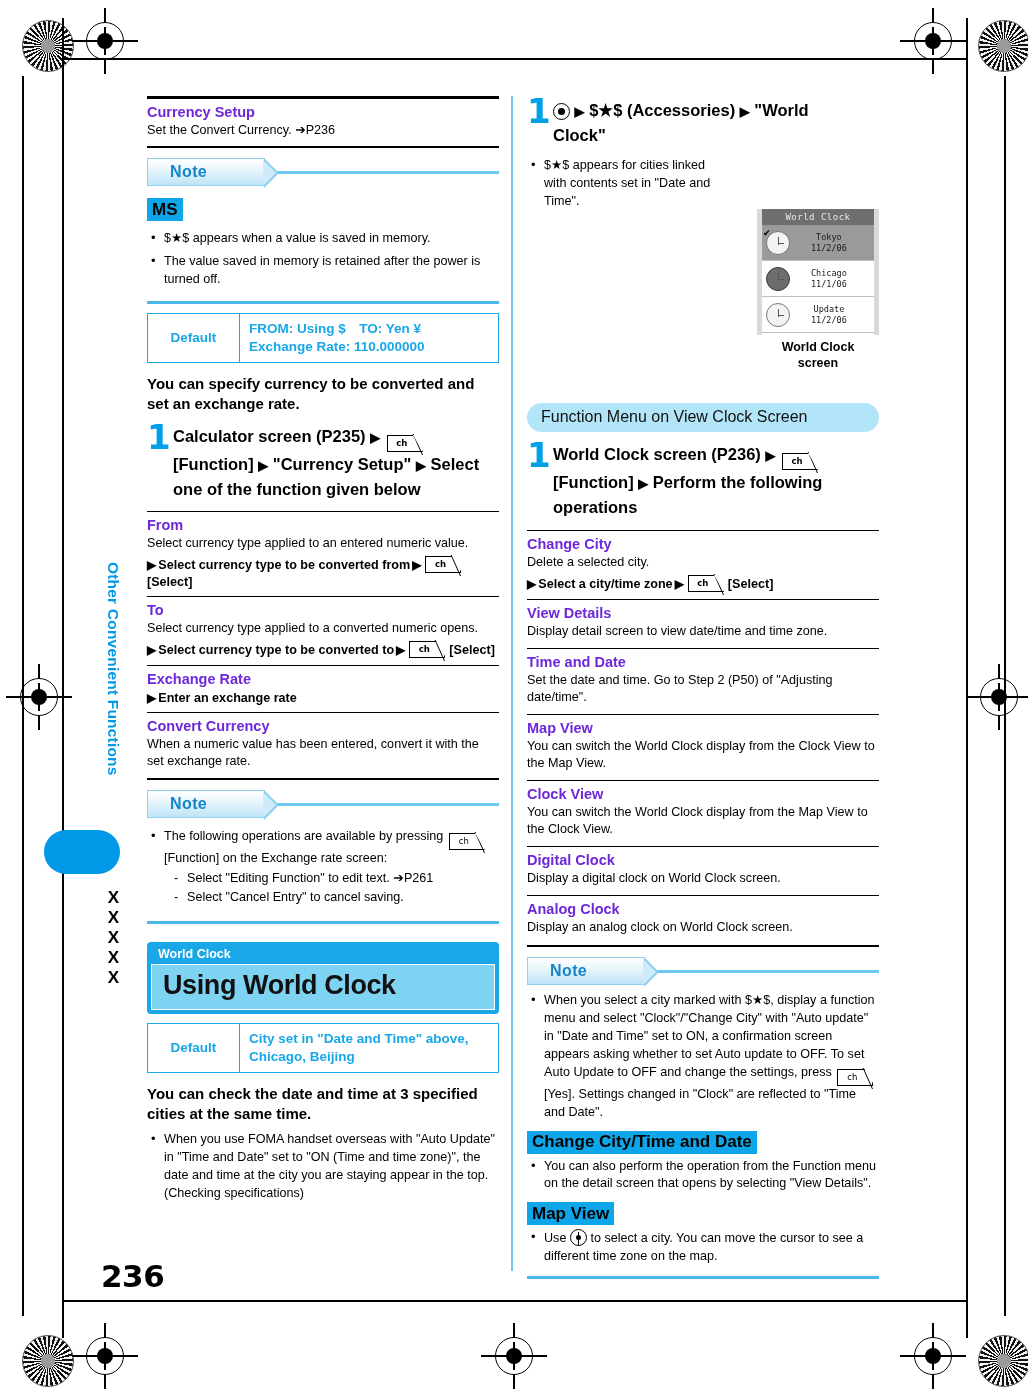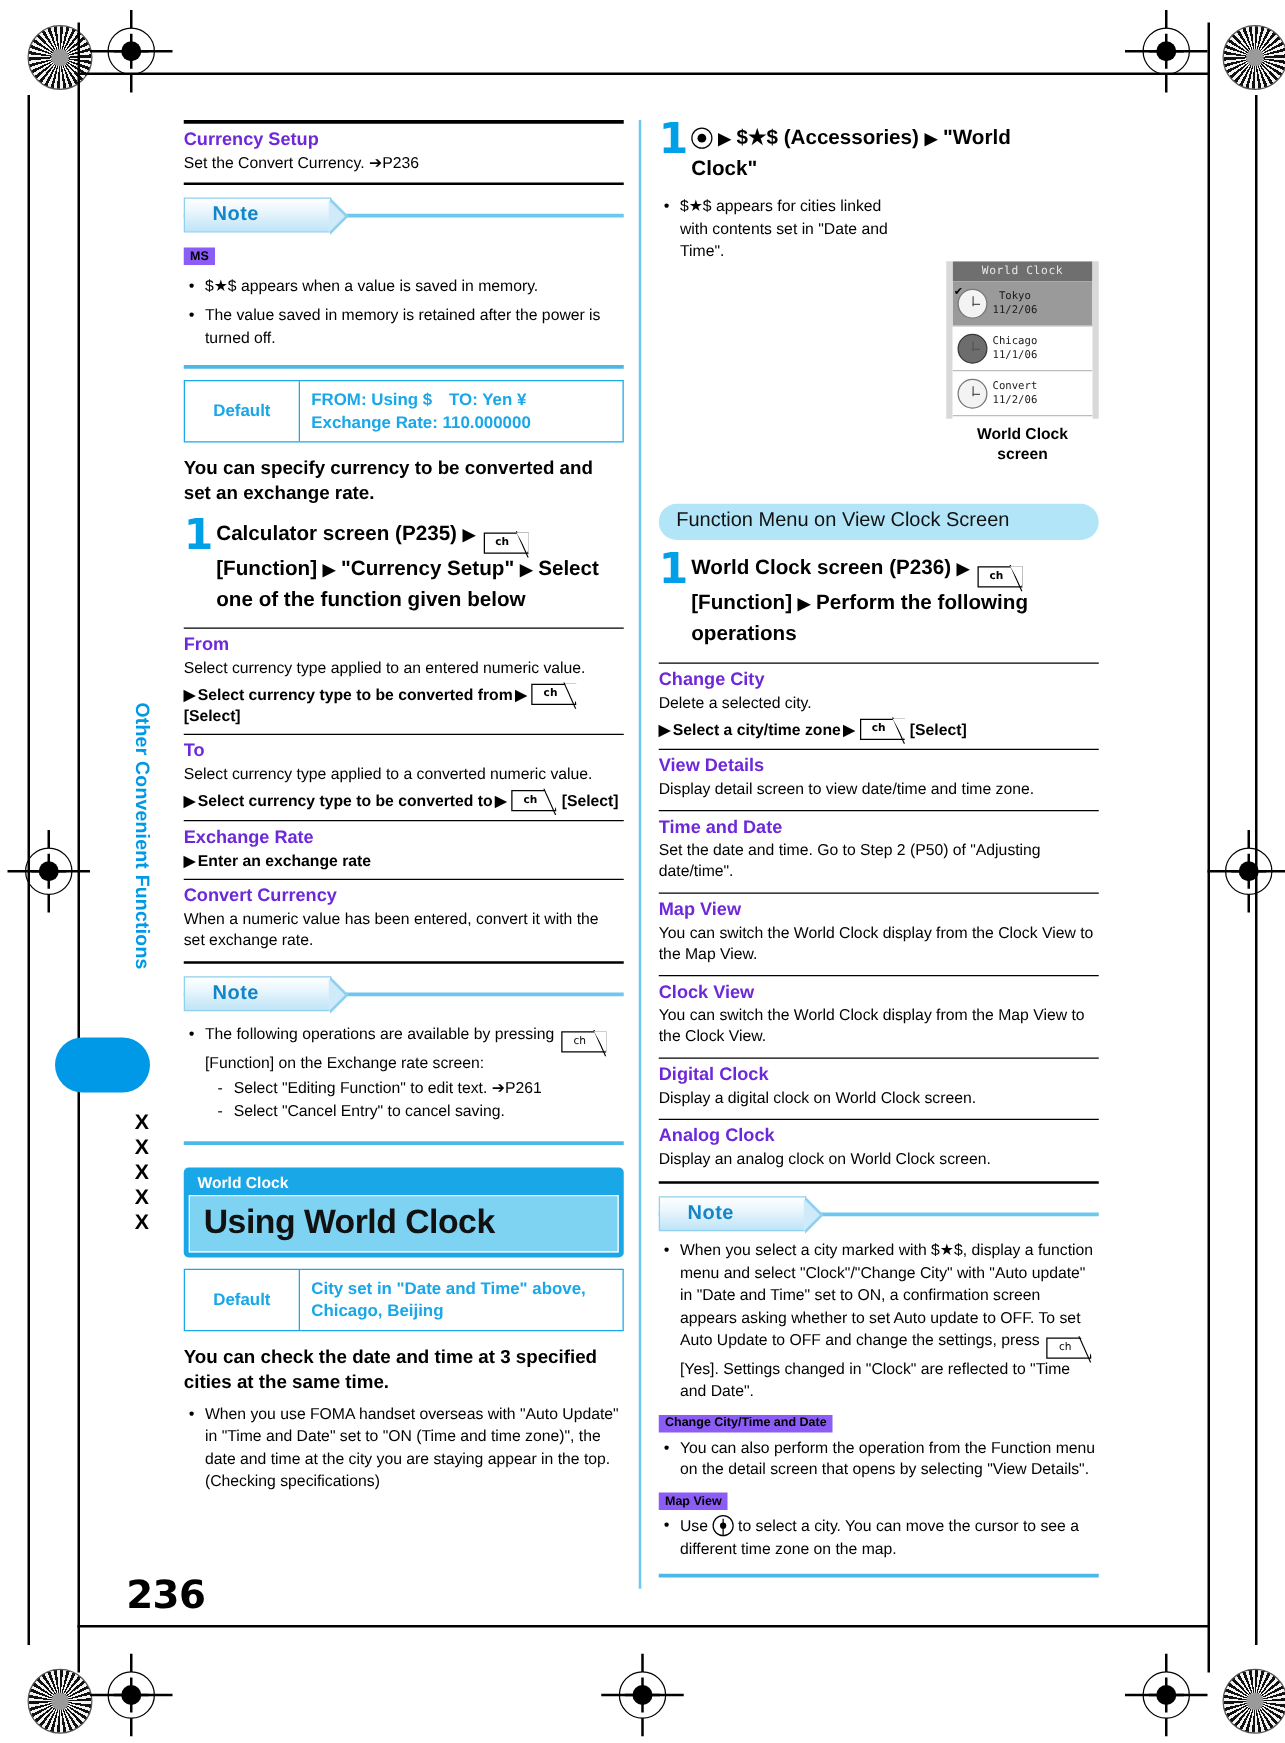--- a/index.html
+++ b/index.html
@@ -141,22 +141,22 @@
   ul.bul > li {
     position:relative; padding-left:17px; font-size:12.6px; line-height:1.42;
     color:#000; margin-bottom:5px;
   }
   ul.bul > li:before{ content:"\2022"; position:absolute; left:4px; top:-1px; font-size:13px;}
   ul.dash { list-style:none; margin:2px 0 0 8px; padding:0; }
   ul.dash > li{ position:relative; padding-left:15px; font-size:12.6px; line-height:1.42; margin-bottom:1px;}
   ul.dash > li:before{content:"-"; position:absolute; left:2px; top:0;}
 
   .tag-grey {
-    display:inline-block; background:#8b5cf6; color:#000;
-    font-weight:bold; font-size:10px; padding:1.5px 5px; margin:4px 0 1px 0;
+    display:inline-block; background:#0ea5e9; color:#000;
+    font-weight:bold; font-size:17px; padding:1.5px 5px; margin:4px 0 1px 0;
   }
 
   
   .sec-head { margin-top:16px; }
   .sec-head .bar { height:16px; background:#6ec7ef; border-radius:6px 6px 0 0;}
   .sec-head .box {
     border:1.5px solid #6ec7ef; border-top:none; background:#fff;
     border-radius:0 0 7px 7px;
     padding:5px 11px 7px 11px;
     font-size:22px; color:#111; letter-spacing:-0.2px;
@@ -209,21 +209,21 @@
      font-family:"DejaVu Sans Mono", monospace;}
   .shot .row{ height:36px; display:flex; align-items:center; gap:4px; padding-left:4px;
      border-bottom:1px solid #bdbdbd; position:relative;}
   .shot .row.sel{ background:#9a9a9a; }
   .shot .row .clk{ width:24px;height:24px;border-radius:50%;border:1.5px solid #777;
      background:#f3f3f3; position:relative; flex:none;}
   .shot .row .clk:before{content:"";position:absolute;left:50%;top:5px;width:1.4px;height:8px;background:#555;}
   .shot .row .clk:after{content:"";position:absolute;left:50%;top:11px;width:6px;height:1.4px;background:#555;}
   .shot .row.dark .clk{background:#6d6d6d;border-color:#3a3a3a;}
   .shot .row .txt{ font-size:8.5px; line-height:1.25; color:#1a1a1a;
-     font-family:"DejaVu Sans Mono", monospace; }
+     font-family:"DejaVu Sans Mono", monospace;margin-left:17px; }
   .shot .chk{ position:absolute; left:1px; top:3px; font-size:9px; color:#000;}
   .shot-cap{ font-weight:bold; font-size:12.5px; margin-top:5px; line-height:1.25; color:#000;}
 
   .r-note-block{ font-size:12.6px; line-height:1.42; }
 </style>
 </head>
 <body>
 
 <div class="page">
 
@@ -330,21 +330,21 @@
       <span>Select currency type to be converted from</span>
       <span class="arrow">▶</span>
       <span class="key">
           <span>ch</span>
         </span>
       <span>[Select]</span>
     </div>
 
     <div class="rule-thin" style="margin-top:7px;"></div>
     <div class="fn-title">To</div>
-    <div class="fn-desc">Select currency type applied to a converted numeric value.</div>
+    <div class="fn-desc">Select currency type applied to a converted numeric opens.</div>
     <div class="fn-op">
       <span class="arrow">▶</span>
       <span>Select currency type to be converted to</span>
       <span class="arrow">▶</span>
       <span class="key">
           <span>ch</span>
         </span>
       <span>[Select]</span>
     </div>
 
@@ -430,21 +430,21 @@
           <div class="row dark">
             <span class="clk"></span>
             <span class="txt">
               <span>Chicago</span><br>
               <span>11/1/06</span>
             </span>
           </div>
           <div class="row">
             <span class="clk"></span>
             <span class="txt">
-              <span>Convert</span><br>
+              <span>Update</span><br>
               <span>11/2/06</span>
             </span>
           </div>
         </div>
         <div class="shot-cap">
           <span>World Clock</span><br>
           <span>screen</span>
         </div>
       </div>
     </div>

